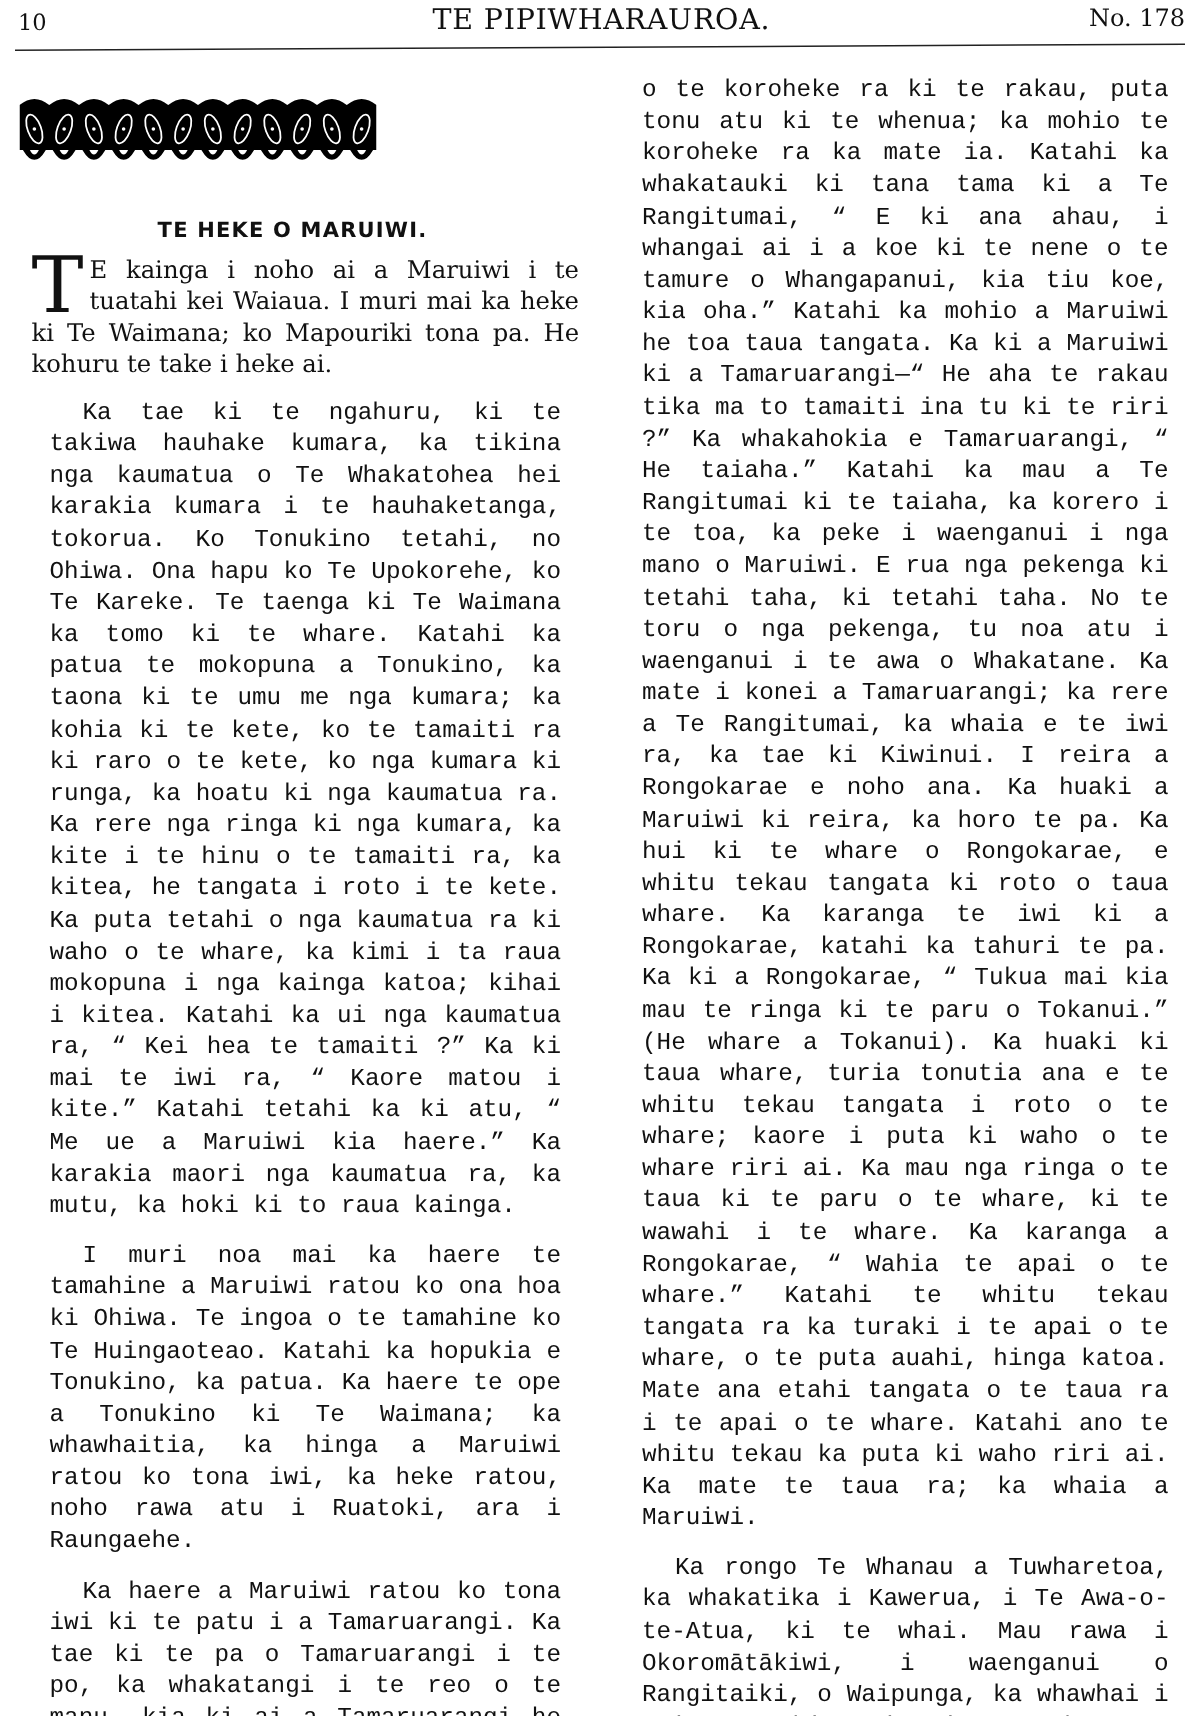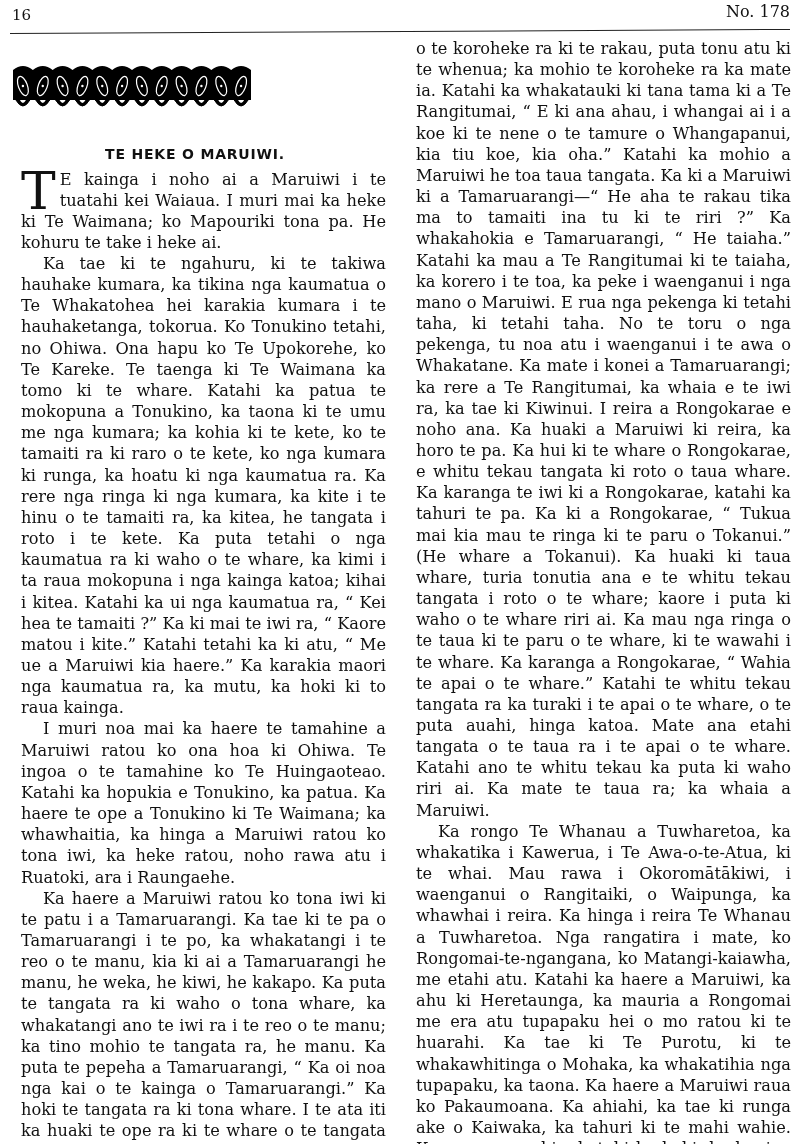--- a/index.html
+++ b/index.html
@@ -3,35 +3,36 @@
 <meta charset="utf-8">
 <style>
   html, body { margin: 0; padding: 0; background: #ffffff; }
   body { width: 802px; height: 1144px; overflow: hidden; position: relative; color: #111; font-family: "DejaVu Serif", serif; }
   .header { position: absolute; left: 8px; right: 8px; top: 0; height: 30px; }
   .page-num { position: absolute; left: 4px; top: 6px; font-size: 15px; }
   .masthead { position: absolute; left: 0; right: 0; top: 2px; text-align: center; font-size: 19px; letter-spacing: 0.5px; }
   .issue { position: absolute; right: 4px; top: 2px; font-size: 16px; }
   .rule { position: absolute; left: 10px; right: 12px; top: 31px; height: 0; border-top: 1.5px solid #222; transform: rotate(-0.3deg); }
   .col { position: absolute; top: 0; font-size: 16.2px; line-height: 21.15px; text-align: justify; }
-  .col p { margin: 0; text-indent: 22px; hyphens: manual; }
+  .col p { margin: 12px; text-indent: 22px; hyphens: manual; font-family: Liberation Mono, monospace; }
   .col-left { left: 21px; width: 365px; top: 253px; }
   .col-right { left: 416px; width: 375px; top: 38px; }
   .col p.noindent { text-indent: 0; }
   .ornament { position: absolute; left: 13px; top: 64px; width: 238px; height: 46px; }
   .title { position: absolute; left: 0; width: 390px; top: 146px; text-align: center; font-family: "DejaVu Sans", sans-serif; font-weight: bold; font-size: 14px; letter-spacing: 0.8px; }
   .dropcap { float: left; font-size: 52px; line-height: 40px; margin: 2px 4px 0 0; }
   .first-para { position: absolute; left: 21px; width: 365px; top: 169px; font-size: 16.2px; line-height: 21.15px; text-align: justify; }
   .first-para p { margin: 0; }
 </style>
 </head>
 <body>
 
 <div class="header">
-  <span class="page-num">16</span>
+  <span class="page-num">10</span>
+  <div class="masthead">TE PIPIWHARAUROA.</div>
   <span class="issue">No. 178</span>
 </div>
 <div class="rule"></div>
 
 <svg class="ornament" viewBox="0 0 238 46" preserveAspectRatio="none">
   <rect x="0" y="6" width="238" height="30" fill="#000"></rect>
   <g id="motifs">
       <ellipse cx="9.916666666666666" cy="22" rx="4.5" ry="10" transform="rotate(-20 9.916666666666666 22)" fill="none" stroke="#fff" stroke-width="1.2"></ellipse>
       <circle cx="9.916666666666666" cy="22" r="1.2" fill="#fff"></circle>
       <path d="M0 6 Q9.916666666666666 -2 19.833333333333332 6 Z" fill="#000"></path>

